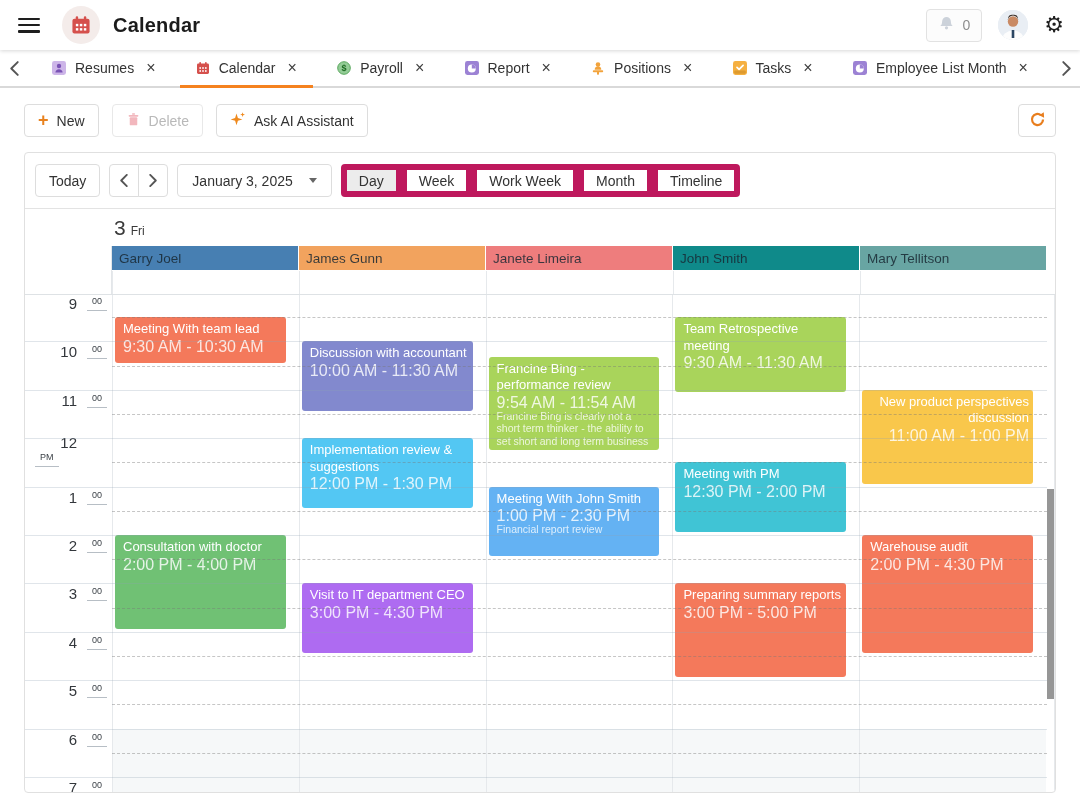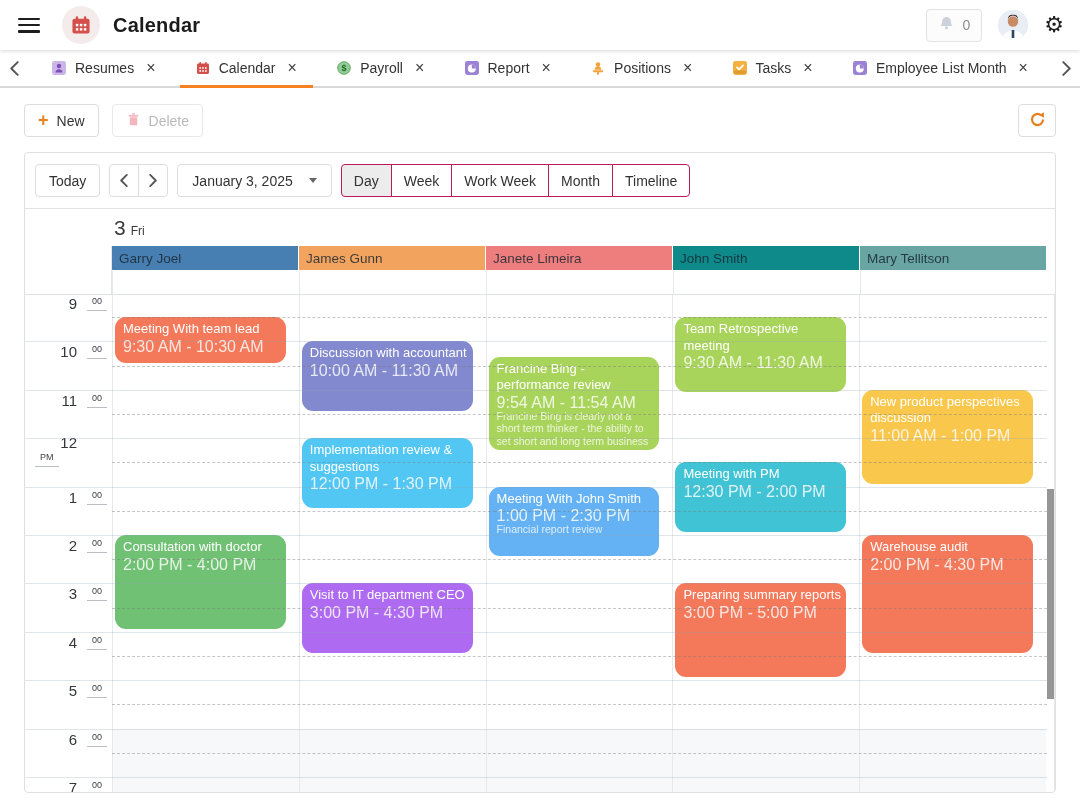--- a/index.html
+++ b/index.html
@@ -40,21 +40,21 @@
   .sched { margin:0 24px; border:1px solid #e0e0e0; border-radius:4px; height:641px; display:flex; flex-direction:column; overflow:hidden; background:#fff; }
   .sched-nav { display:flex; align-items:flex-start; padding:11px 10px; }
   .nav-pair { display:flex; margin-left:9px; }
   .nav-pair .btn { width:30px; justify-content:center; padding:0; }
   .nav-pair .btn:first-child { border-radius:4px 0 0 4px; }
   .nav-pair .btn:last-child { border-radius:0 4px 4px 0; margin-left:-1px; }
   .date-btn { margin-left:9px; padding:0 14px; gap:16px; }
   .caret { width:0; height:0; border-left:4.5px solid transparent; border-right:4.5px solid transparent; border-top:5px solid #666; }
   .res-btn { margin-left:auto; gap:14px; }
   .view-group { display:flex; margin-left:9px; margin-right:2px; }
-  .vbtn { height:33px; padding:0 12px; border:1px solid #be185d; background:#fff; font-size:14px; color:#333;
+  .vbtn { height:33px; padding:0 12px; border:6px solid #be185d; background:#fff; font-size:14px; color:#333;
     font-family:inherit; cursor:pointer; margin-left:-1px; white-space:nowrap; }
   .vbtn:first-child { border-radius:4px 0 0 4px; margin-left:0; }
   .vbtn:last-child { border-radius:0 4px 4px 0; }
   .vbtn.active { background:#ececec; }
 
   
   .sched-head { border-top:1px solid #e3e3e3; }
   .day-head { padding:7px 8px 6px 89px; display:flex; align-items:baseline; gap:5px; }
   .day-num { font-size:21px; color:#3a3a3a; }
   .day-name { font-size:12px; color:#3a3a3a; }
@@ -70,21 +70,21 @@
   
   .viewport { position:relative; flex:1; overflow:hidden; }
   .content { position:absolute; top:-2px; left:0; right:0; height:534px; display:flex; }
   .gutter { width:87px; flex:none; position:relative; }
   .tlabel { position:absolute; left:0; display:flex; align-items:flex-start; }
   .tl-hour { width:52px; text-align:right; font-size:15px; color:#33373c; line-height:17px; }
   .tl-sup  { font-size:9px; color:#3c4248; margin-left:10px; padding:0 5px 4px; border-bottom:1px solid #b7bec5; line-height:10px; margin-top:1px; }
   .cols { flex:1; display:flex; padding-right:8px; border-right:1px solid #e6e9ec; }
   .col { flex:1; position:relative; border-left:1px solid #e6e9ec; }
   .nonwork { position:absolute; left:0; right:0; bottom:0; background:#f6f8f9; }
-  .ev { position:absolute; left:2px; right:13px; border-radius:11px; padding:4px 4px 2px 8px; color:#fff; overflow:hidden; cursor:pointer; z-index:2; }
+  .ev { position:absolute; left:2px; right:13px; border-radius:3px; padding:4px 4px 2px 8px; color:#fff; overflow:hidden; cursor:pointer; z-index:2; }
   .ev-title { font-size:13px; line-height:16.5px; }
   .ev-time  { font-size:16px; line-height:13px; color:rgba(255,255,255,.82); margin-top:2px; }
   .ev-desc  { font-size:10.5px; line-height:12.7px; color:rgba(255,255,255,.78); margin-top:1px; }
   .lines { position:absolute; inset:0; z-index:3; pointer-events:none; }
   .hline { position:absolute; left:0; right:8px; height:0; border-top:1px solid rgba(145,162,178,.28); }
   .dline { position:absolute; left:87px; right:8px; height:0; border-top:1px dashed rgba(120,120,120,.42); }
   .vthumb { position:absolute; right:1px; top:194px; width:7px; height:210px; background:#969696; z-index:4; cursor:pointer; }
 </style>
 </head>
 <body>
@@ -244,20 +244,29 @@
   <button class="btn disabled">
     <span>
       <svg width="15" height="15" viewBox="0 0 16 16">
           <rect x="4" y="5.6" width="8" height="8.6" rx="1" fill="#F2B7BD"></rect>
           <rect x="2.8" y="3.2" width="10.4" height="1.8" rx="0.9" fill="#F2B7BD"></rect>
           <rect x="6.3" y="1.4" width="3.4" height="1.6" rx="0.8" fill="#F2B7BD"></rect>
         </svg>
     </span>
     <span>Delete</span>
   </button>
+  <button class="btn">
+    <span>
+      <svg width="16" height="16" viewBox="0 0 16 16">
+          <path d="M6.5 2.5 7.9 7l4.5 1.4-4.5 1.4-1.4 4.5-1.4-4.5L.6 8.4 5.1 7z" fill="#EF8A1E"></path>
+          <path d="M12.6 1.2l.6 1.8 1.8.6-1.8.6-.6 1.8-.6-1.8-1.8-.6 1.8-.6z" fill="#EF8A1E"></path>
+        </svg>
+    </span>
+    <span>Ask AI Assistant</span>
+  </button>
   <button class="btn icon-btn">
     <span>
       <svg width="17" height="17" viewBox="0 0 16 16">
           <path d="M13.2 8A5.2 5.2 0 1 1 11.3 4" fill="none" stroke="#E87E1E" stroke-width="2.1"></path>
           <polygon points="13.9,1.2 14.2,6.3 9.6,4.1" fill="#E87E1E"></polygon>
         </svg>
     </span>
   </button>
 </div>
 
@@ -425,21 +434,21 @@
               <div class="ev-title">Meeting with PM</div>
               <div class="ev-time">12:30 PM - 2:00 PM</div>
             </div>
             <div class="ev" style="background: rgb(244, 121, 91); top: 290.4px; height: 93.8px;">
               <div class="ev-title">Preparing summary reports</div>
               <div class="ev-time">3:00 PM - 5:00 PM</div>
             </div>
           </div>
           <div class="col">
             <div class="nonwork" style="top: 435.6px;"></div>
-            <div class="ev" style="background: rgb(249, 199, 75); top: 96.8px; height: 93.8px;">
+            <div class="ev" style="background: rgb(249, 199, 75); top: 96.8px; height: 93.8px; text-align: right;">
               <div class="ev-title">New product perspectives discussion</div>
               <div class="ev-time">11:00 AM - 1:00 PM</div>
             </div>
             <div class="ev" style="background: rgb(244, 121, 91); top: 242px; height: 118px;">
               <div class="ev-title">Warehouse audit</div>
               <div class="ev-time">2:00 PM - 4:30 PM</div>
             </div>
           </div>
         </div>
     </div>

